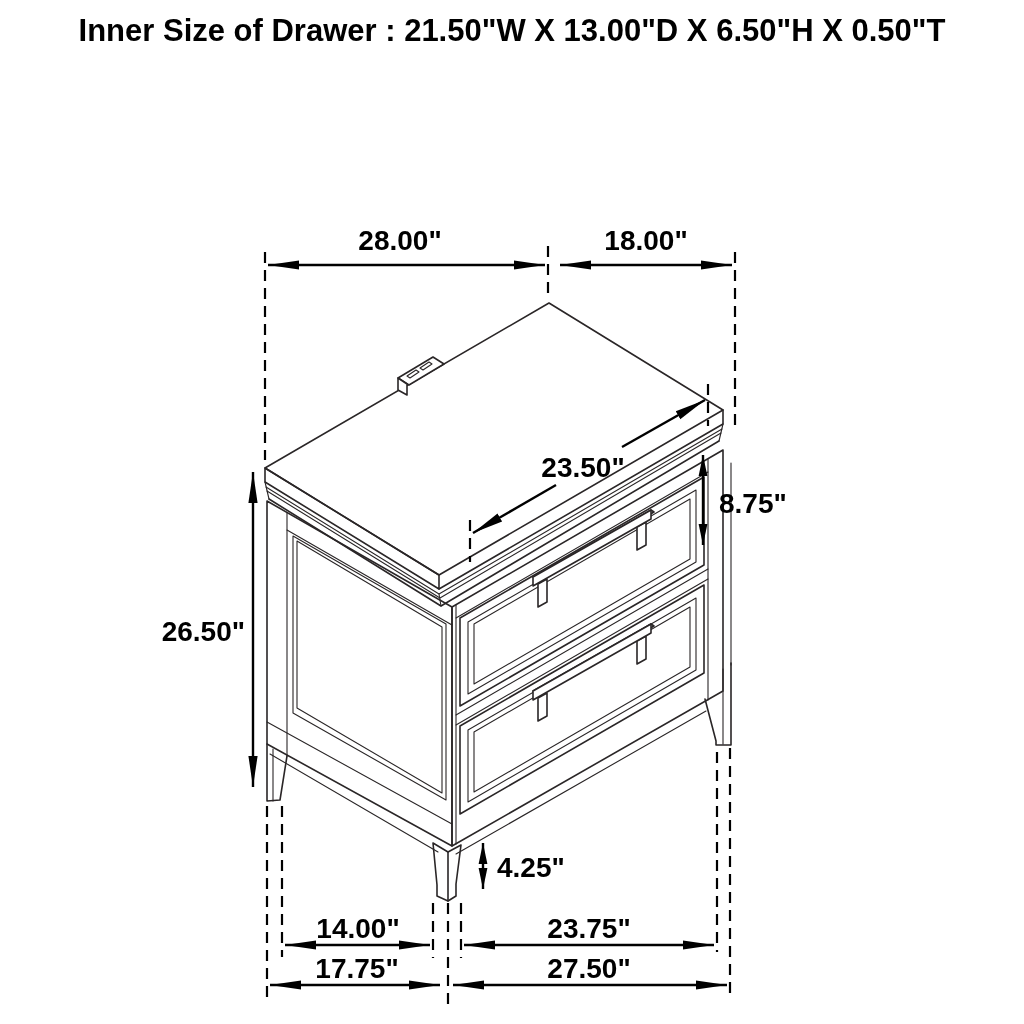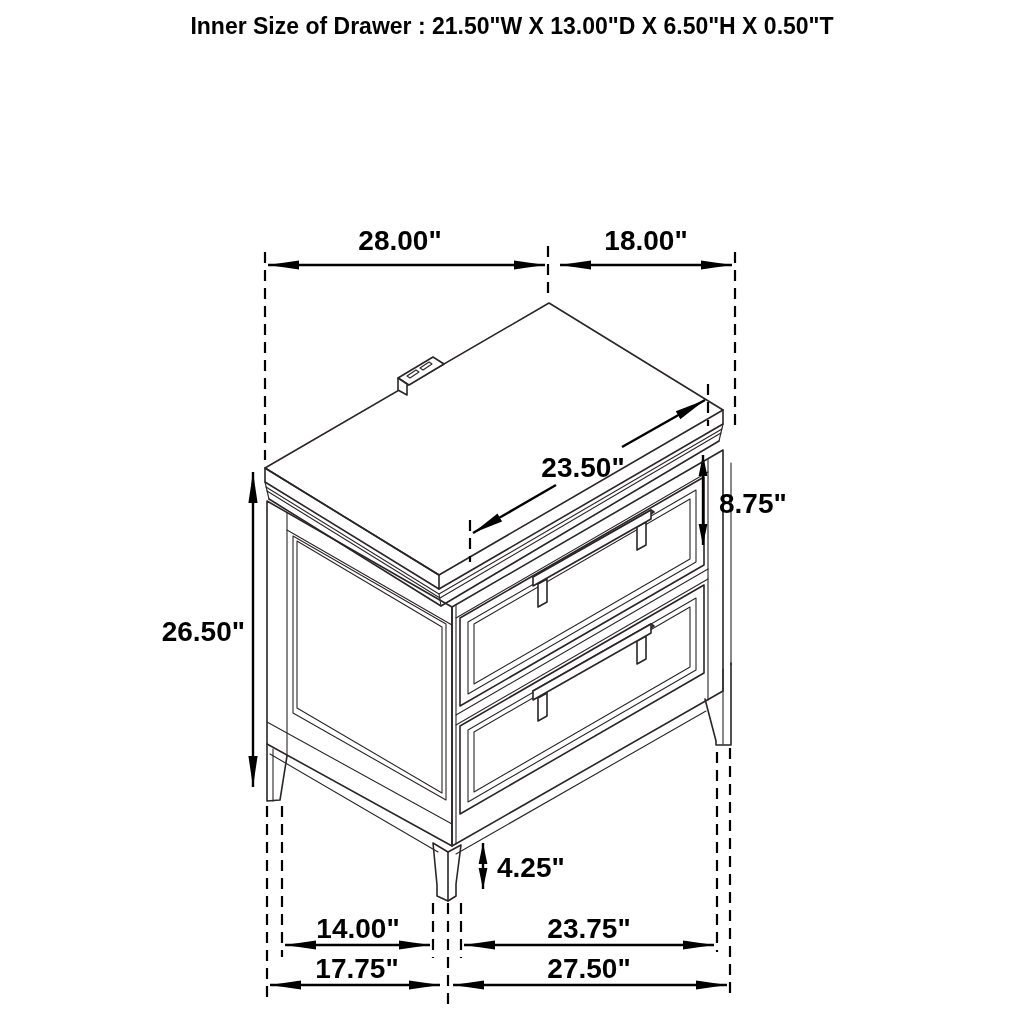--- a/index.html
+++ b/index.html
@@ -1,19 +1,19 @@
 <!DOCTYPE html>
 <html><head>
 <meta charset="utf-8">
 <style>
   html,body{margin:0;padding:0;background:#fff;}
   #stage{position:relative;width:1024px;height:1024px;background:#fff;overflow:hidden;
          font-family:"Liberation Sans",sans-serif;}
   #diagram-title{position:absolute;top:13px;left:0;width:1024px;text-align:center;
-    font-size:23px;font-weight:bold;color:#000;letter-spacing:0px;white-space:nowrap;}
+    font-size:31px;font-weight:bold;color:#000;letter-spacing:0px;white-space:nowrap;}
   svg{position:absolute;left:0;top:0;}
   .ln{fill:none;stroke:#2a2627;stroke-width:1.6;stroke-linejoin:round;stroke-linecap:round;}
   .lnt{fill:none;stroke:#2a2627;stroke-width:1.1;stroke-linejoin:round;stroke-linecap:round;}
   .wht{fill:#ffffff;stroke:#2a2627;stroke-width:1.6;stroke-linejoin:round;}
   .dim{fill:none;stroke:#000;stroke-width:2.4;}
   .ext{fill:none;stroke:#000;stroke-width:2.2;stroke-dasharray:11 7;}
   .dimtext{font-family:"Liberation Sans",sans-serif;font-size:28px;font-weight:bold;fill:#000;}
 </style>
 </head>
 <body>

